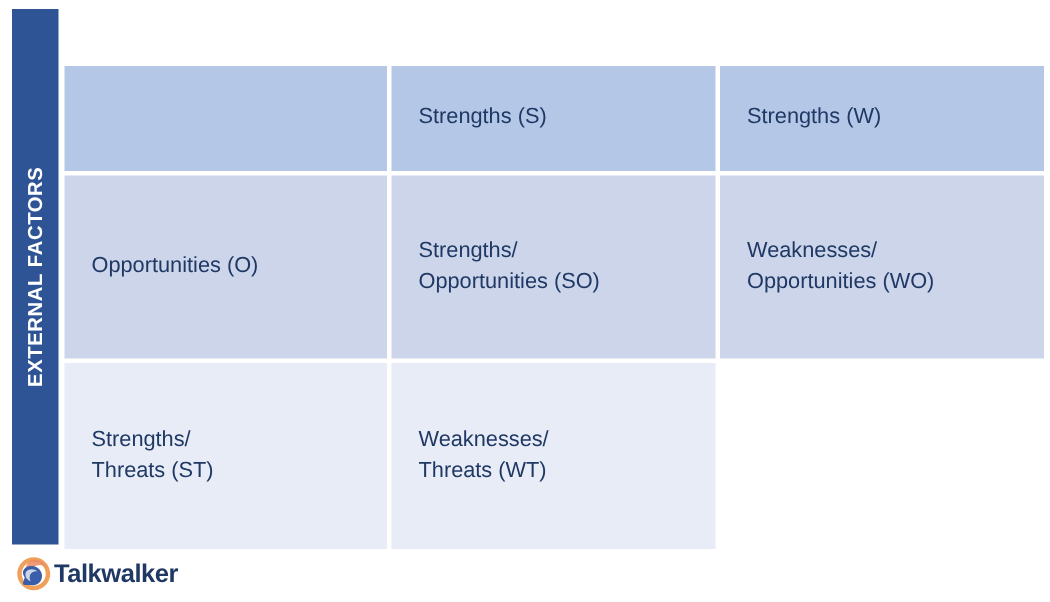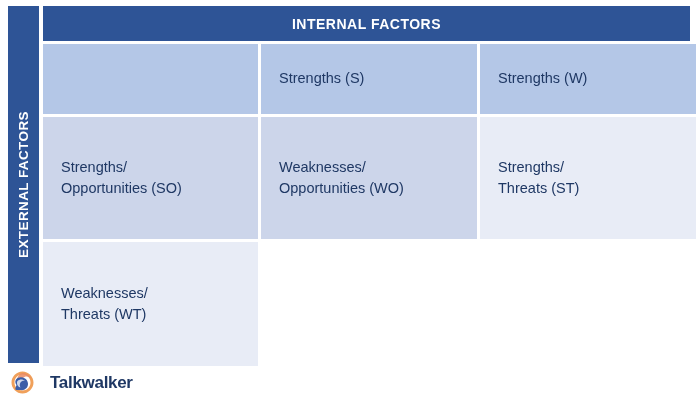--- a/index.html
+++ b/index.html
@@ -97,21 +97,21 @@
 
   .cell.blank { background: #b4c7e7; }
 
   
   .logo {
     position: absolute;
     left: 10px;
     top: 370px;
     display: flex;
     align-items: center;
-    gap: 15px;
+    gap: 1px;
   }
   .logo-mark {
     width: 25px;
     height: 25px;
     position: relative;
     flex: none;
   }
   .logo-word {
     color: #1f3864;
     font-size: 17px;
@@ -122,36 +122,36 @@
 </style>
 </head>
 <body>
 
 <div id="frame">
 
   <div class="ext-band">
     <span class="ext-label">EXTERNAL FACTORS</span>
   </div>
 
-  <div class="int-header">
-    <span>INTERNAL FACTORS</span>
-  </div>
 
   <div class="matrix">
 
     <div class="cell row-head blank">
       <span class="txt"></span>
     </div>
     <div class="cell row-head">
       <span class="txt">Strengths (S)</span>
     </div>
     <div class="cell row-head">
       <span class="txt">Strengths (W)</span>
     </div>
 
+    <div class="cell row-mid">
+      <span class="txt">Opportunities (O)</span>
+    </div>
     <div class="cell row-mid">
       <span class="txt">Strengths/
 Opportunities (SO)</span>
     </div>
     <div class="cell row-mid">
       <span class="txt">Weaknesses/
 Opportunities (WO)</span>
     </div>
 
     <div class="cell row-low">

